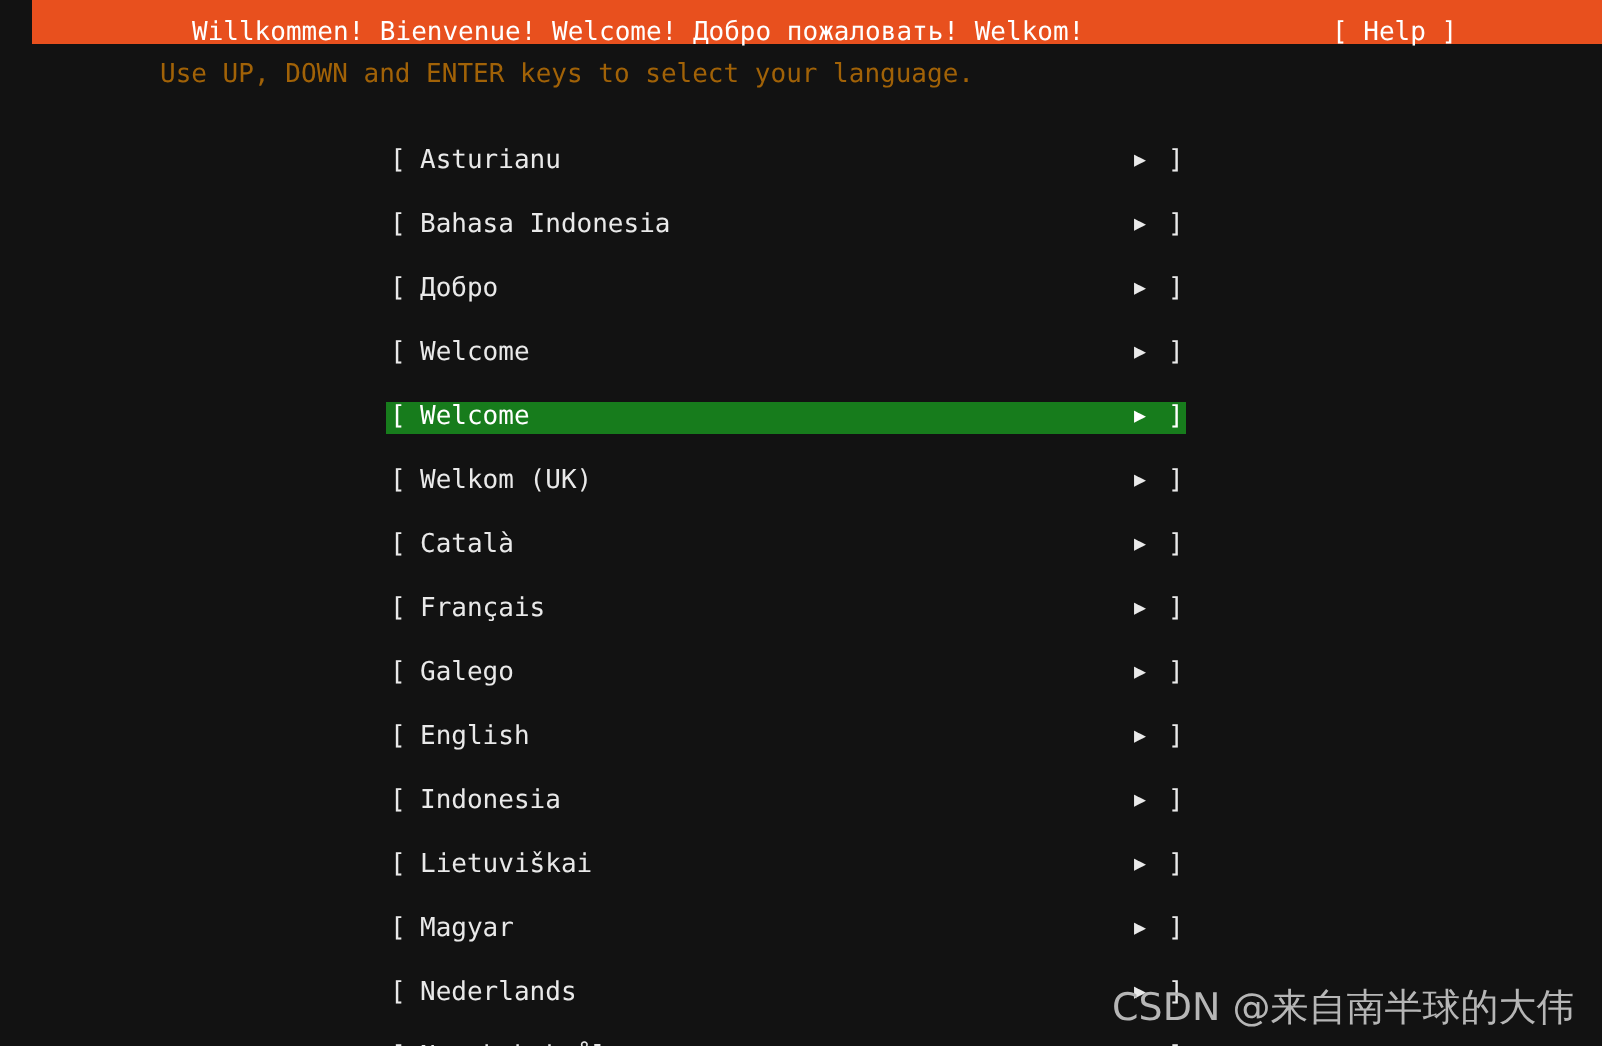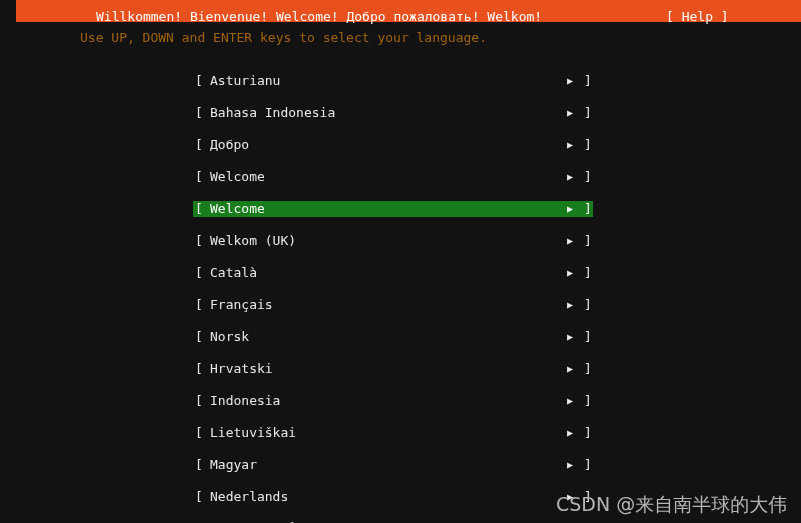--- a/index.html
+++ b/index.html
@@ -139,22 +139,22 @@
 
   <div class="lang-list">
       <div class="lang-row" style="top: 0px;"><span class="lang-bracket-open">[</span><span class="lang-label">Asturianu</span><span class="lang-arrow">▶</span><span class="lang-bracket-close">]</span></div>
       <div class="lang-row" style="top: 16px;"><span class="lang-bracket-open">[</span><span class="lang-label">Bahasa Indonesia</span><span class="lang-arrow">▶</span><span class="lang-bracket-close">]</span></div>
       <div class="lang-row" style="top: 32px;"><span class="lang-bracket-open">[</span><span class="lang-label">Добро</span><span class="lang-arrow">▶</span><span class="lang-bracket-close">]</span></div>
       <div class="lang-row" style="top: 48px;"><span class="lang-bracket-open">[</span><span class="lang-label">Welcome</span><span class="lang-arrow">▶</span><span class="lang-bracket-close">]</span></div>
       <div class="lang-row selected" style="top: 64px; background: rgb(23, 124, 28);"><span class="lang-bracket-open">[</span><span class="lang-label">Welcome</span><span class="lang-arrow">▶</span><span class="lang-bracket-close">]</span></div>
       <div class="lang-row" style="top: 80px;"><span class="lang-bracket-open">[</span><span class="lang-label">Welkom (UK)</span><span class="lang-arrow">▶</span><span class="lang-bracket-close">]</span></div>
       <div class="lang-row" style="top: 96px;"><span class="lang-bracket-open">[</span><span class="lang-label">Català</span><span class="lang-arrow">▶</span><span class="lang-bracket-close">]</span></div>
       <div class="lang-row" style="top: 112px;"><span class="lang-bracket-open">[</span><span class="lang-label">Français</span><span class="lang-arrow">▶</span><span class="lang-bracket-close">]</span></div>
-      <div class="lang-row" style="top: 128px;"><span class="lang-bracket-open">[</span><span class="lang-label">Norsk</span><span class="lang-arrow">▶</span><span class="lang-bracket-close">]</span></div>
-      <div class="lang-row" style="top: 144px;"><span class="lang-bracket-open">[</span><span class="lang-label">Hrvatski</span><span class="lang-arrow">▶</span><span class="lang-bracket-close">]</span></div>
+      <div class="lang-row" style="top: 128px;"><span class="lang-bracket-open">[</span><span class="lang-label">Galego</span><span class="lang-arrow">▶</span><span class="lang-bracket-close">]</span></div>
+      <div class="lang-row" style="top: 144px;"><span class="lang-bracket-open">[</span><span class="lang-label">English</span><span class="lang-arrow">▶</span><span class="lang-bracket-close">]</span></div>
       <div class="lang-row" style="top: 160px;"><span class="lang-bracket-open">[</span><span class="lang-label">Indonesia</span><span class="lang-arrow">▶</span><span class="lang-bracket-close">]</span></div>
       <div class="lang-row" style="top: 176px;"><span class="lang-bracket-open">[</span><span class="lang-label">Lietuviškai</span><span class="lang-arrow">▶</span><span class="lang-bracket-close">]</span></div>
       <div class="lang-row" style="top: 192px;"><span class="lang-bracket-open">[</span><span class="lang-label">Magyar</span><span class="lang-arrow">▶</span><span class="lang-bracket-close">]</span></div>
       <div class="lang-row" style="top: 208px;"><span class="lang-bracket-open">[</span><span class="lang-label">Nederlands</span><span class="lang-arrow">▶</span><span class="lang-bracket-close">]</span></div>
       <div class="lang-row" style="top: 224px;"><span class="lang-bracket-open">[</span><span class="lang-label">Norsk bokmål</span><span class="lang-arrow">▶</span><span class="lang-bracket-close">]</span></div>
     </div>
 
   <div class="watermark">CSDN @来自南半球的大伟</div>
 
 </div>

